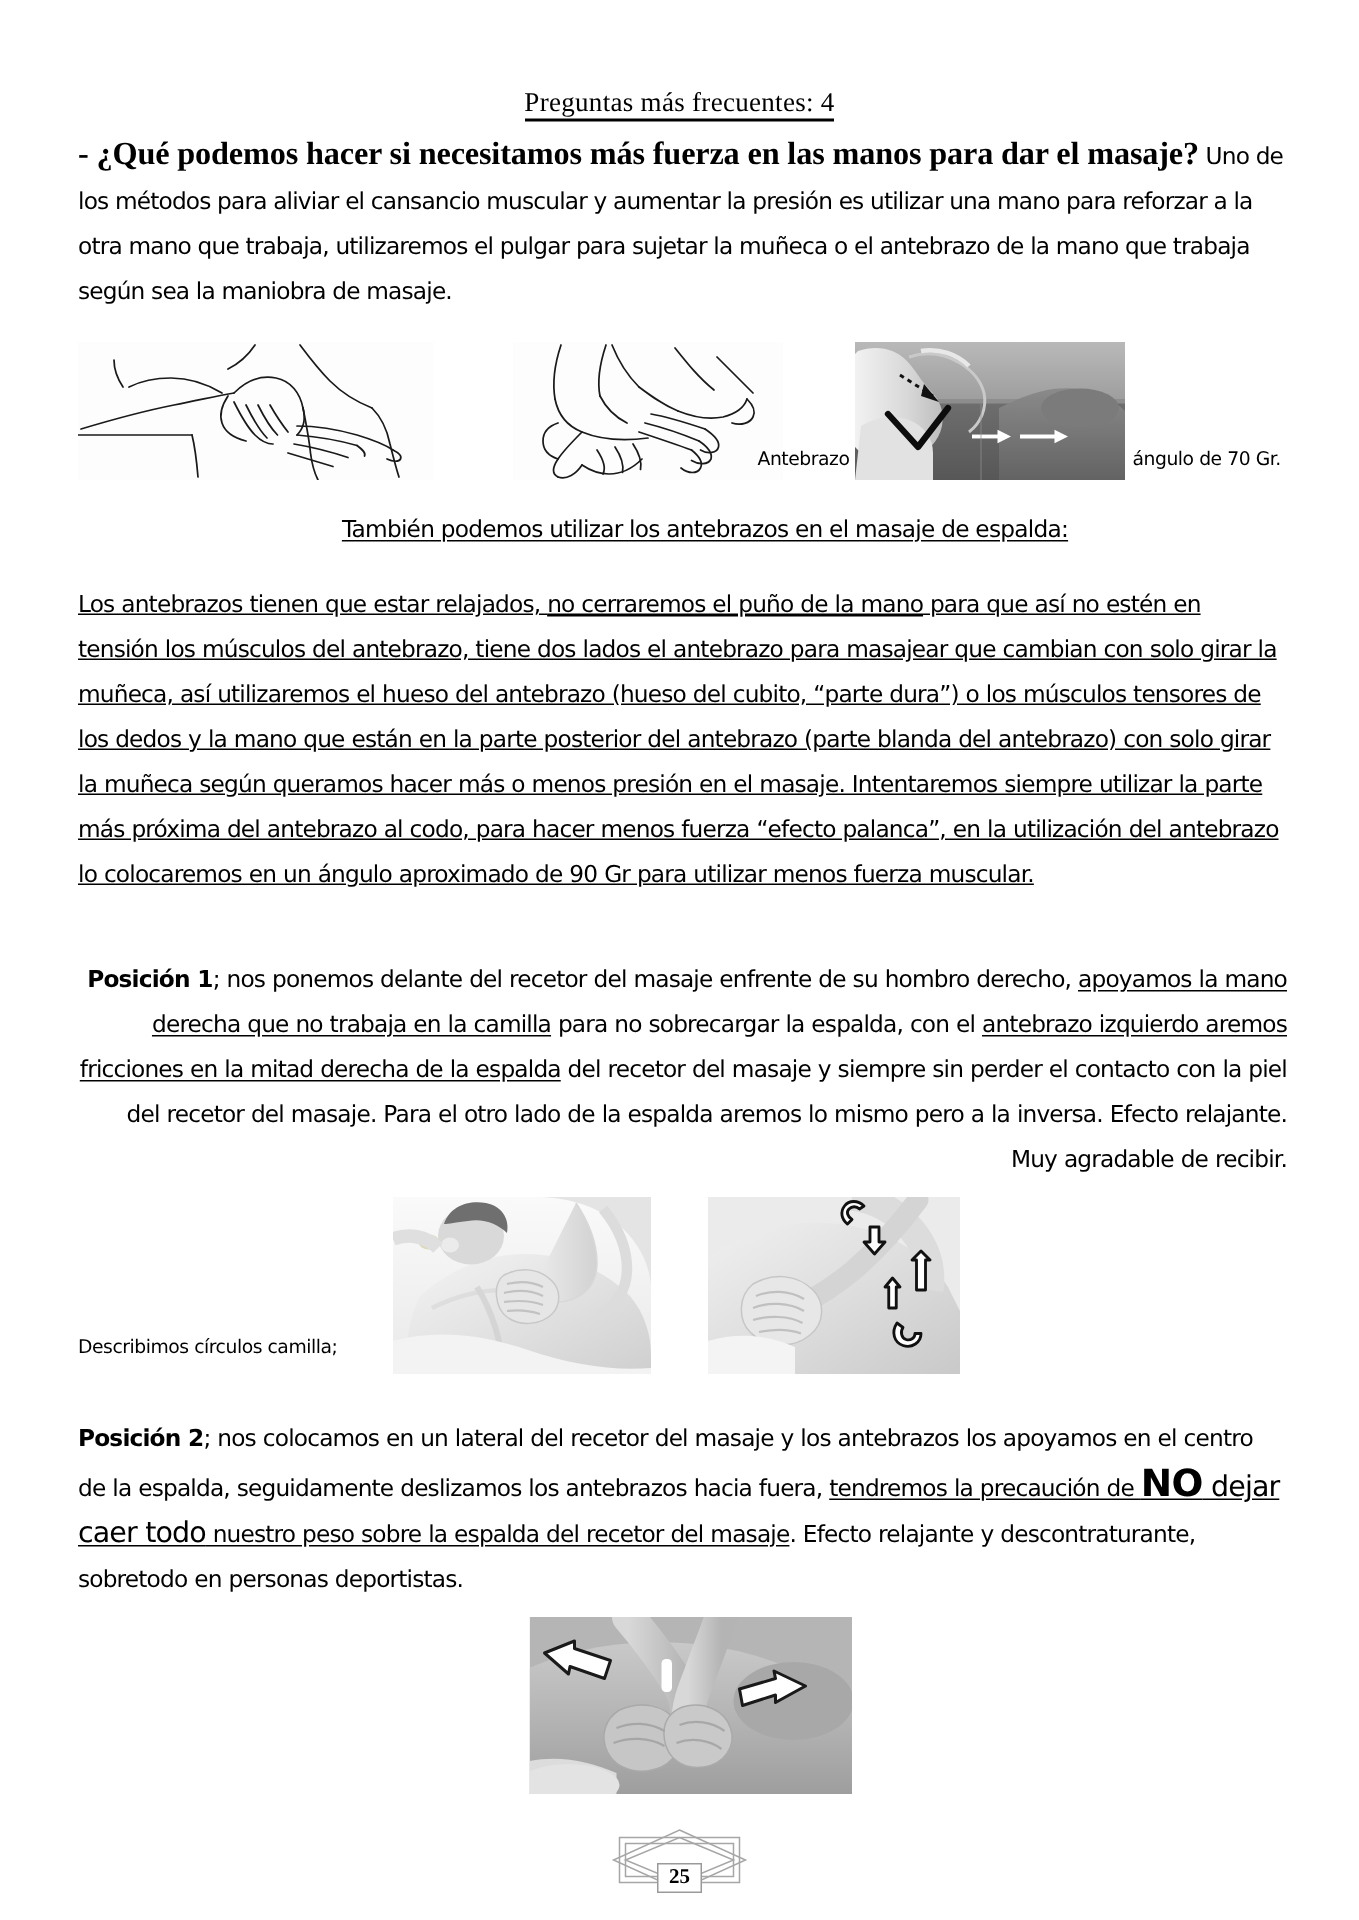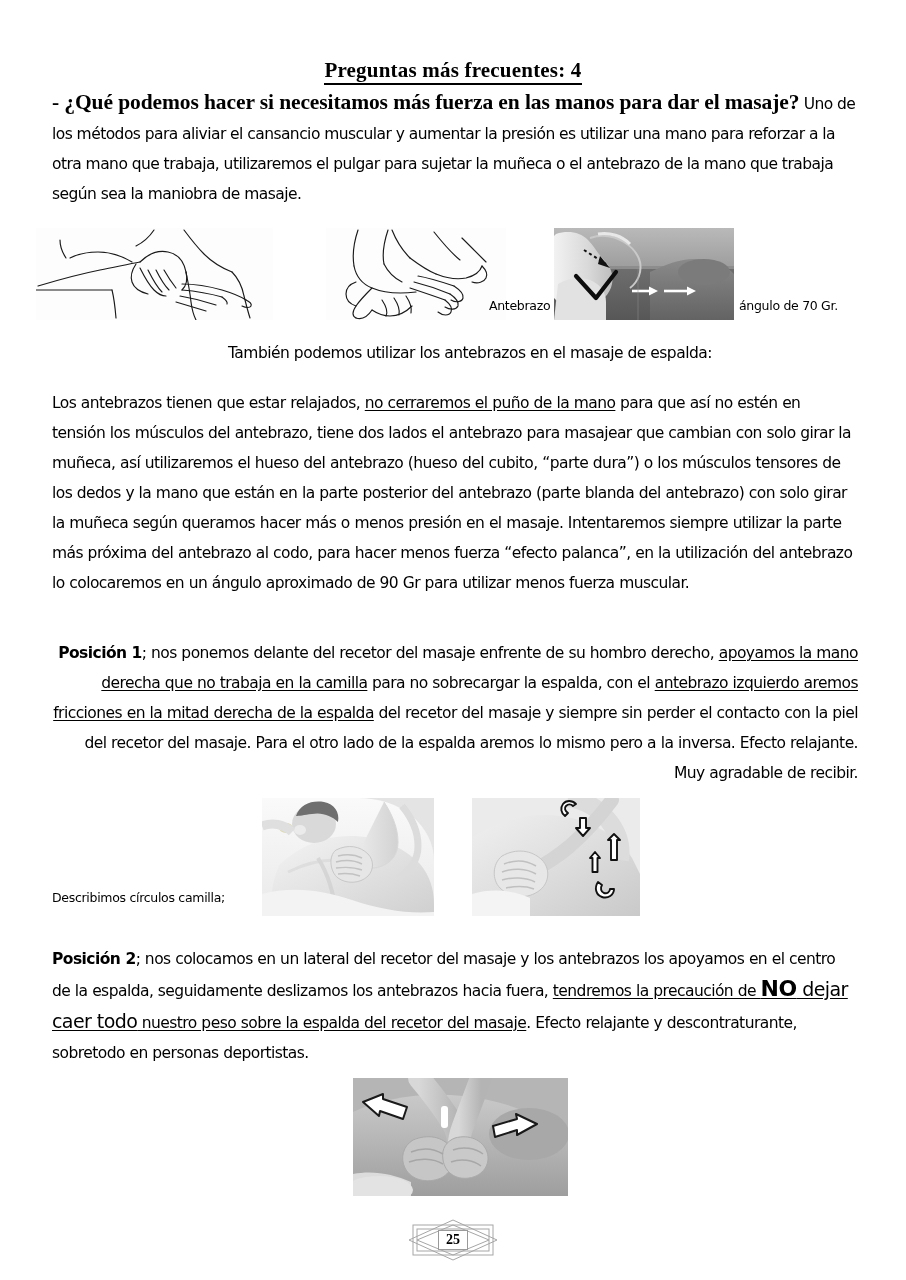--- a/index.html
+++ b/index.html
@@ -23,22 +23,22 @@
   }
 
   
   .doc-title {
     position: absolute;
     left: 0;
     right: 0;
     top: 58px;
     text-align: center;
     font-family: "Liberation Serif", serif;
-    font-weight: bold;
-    font-size: 21px;
+    font-weight: normal;
+    font-size: 18px;
     letter-spacing: 0.2px;
   }
   .doc-title span {
     border-bottom: 2px solid #000;
     padding-bottom: 1px;
   }
 
   
   .body-text {
     font-family: "DejaVu Sans", sans-serif;
@@ -69,21 +69,21 @@
   .q-rest {
     font-family: "DejaVu Sans", sans-serif;
     font-size: 15.5px;
     line-height: 30px;
     letter-spacing: -0.55px;
   }
 
   
   .img-row-1 {
     position: absolute;
-    left: 36px;
+    left: 52px;
     top: 228px;
     width: 805px;
     height: 96px;
   }
   .fig {
     position: absolute;
     background: #fdfdfd;
   }
   .fig svg { display: block; }
 
@@ -98,29 +98,29 @@
   
   .subhead {
     position: absolute;
     left: 0; right: 0;
     top: 344px;
     text-align: center;
     font-family: "DejaVu Sans", sans-serif;
     font-size: 15.5px;
     letter-spacing: -0.5px;
   }
-  .subhead span { text-underline-offset: 2px; margin-left: 34px; }
+  .subhead span { text-decoration: underline; text-underline-offset: 2px; margin-left: 34px; }
 
   
   .para {
     position: absolute;
     left: 52px;
     width: 806px;
   }
-  #para-main  { top: 388px; }
+  #para-main  { top: 388px; text-decoration: underline; }
   #para-pos1  { top: 638px; text-align: right; }
   #para-pos2  { top: 944px; }
 
   
   .img-row-2 {
     position: absolute;
     left: 52px;
     top: 798px;
     width: 805px;
     height: 120px;
@@ -142,39 +142,39 @@
     top: 1218px;
     display: flex;
     justify-content: center;
     align-items: center;
   }
   .pn-wrap {
     position: relative;
     width: 96px;
     height: 44px;
     display: flex;
-    align-items: center;
+    align-items: flex-end;
     justify-content: center;
   }
   .pn-num {
     position: relative;
     z-index: 3;
     font-family: "Liberation Serif", serif;
     font-weight: bold;
     font-size: 14px;
     color: #000;
     background: #fff;
     padding: 1px 7px;
     border: 1px solid #9a9a9a;
   }
   .pn-deco { position: absolute; inset: 0; z-index: 1; }
 
   
   .big-no {
-    font-size: 22px;
+    font-size: 25px;
     font-weight: bold;
     letter-spacing: -0.5px;
   }
   .big-reg {
     font-size: 19px;
     letter-spacing: -0.6px;
   }
 </style>
 </head>
 <body>

